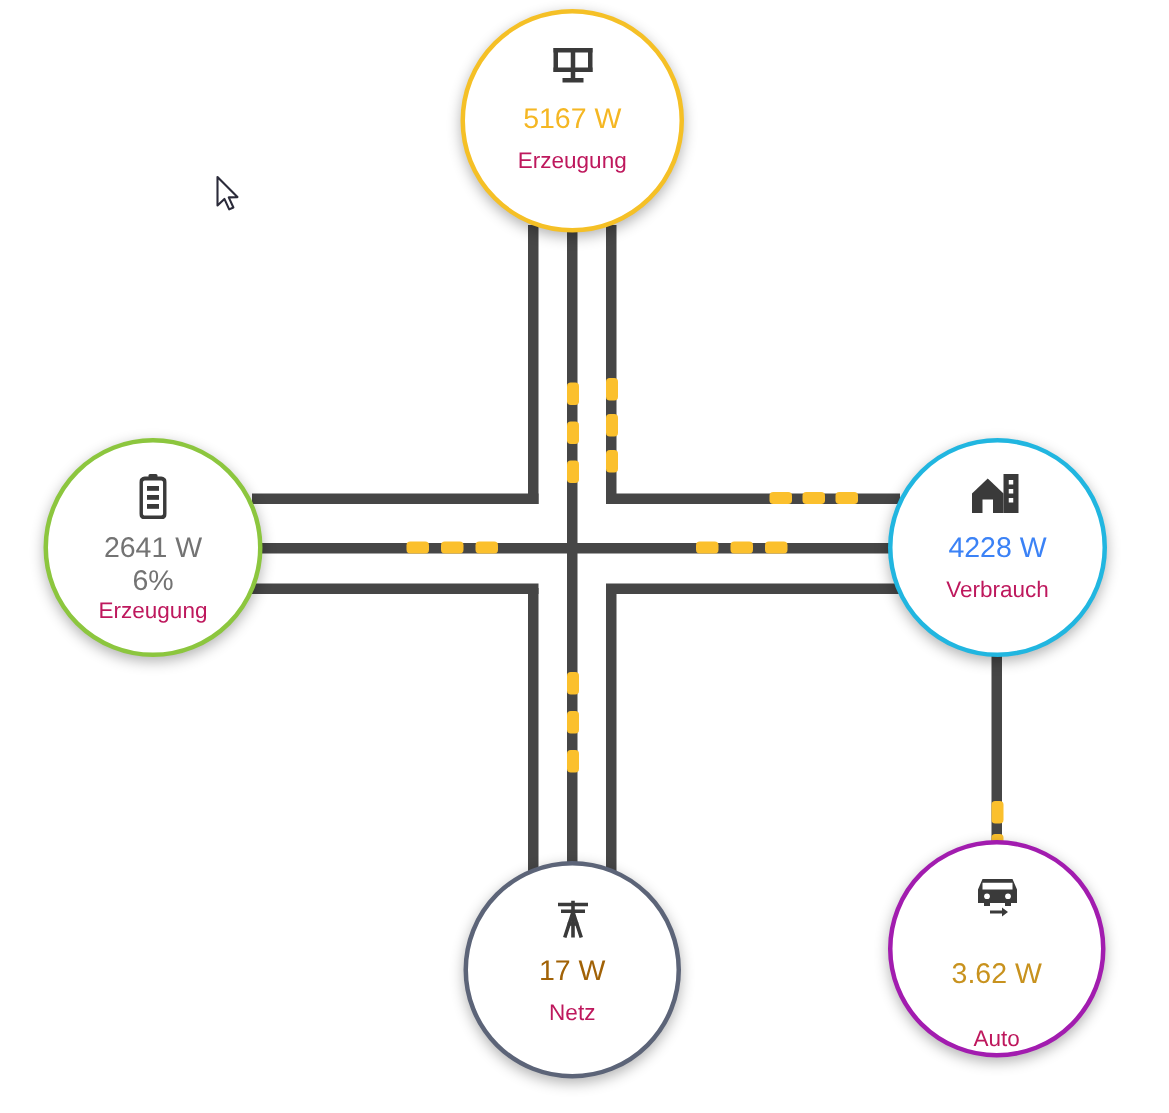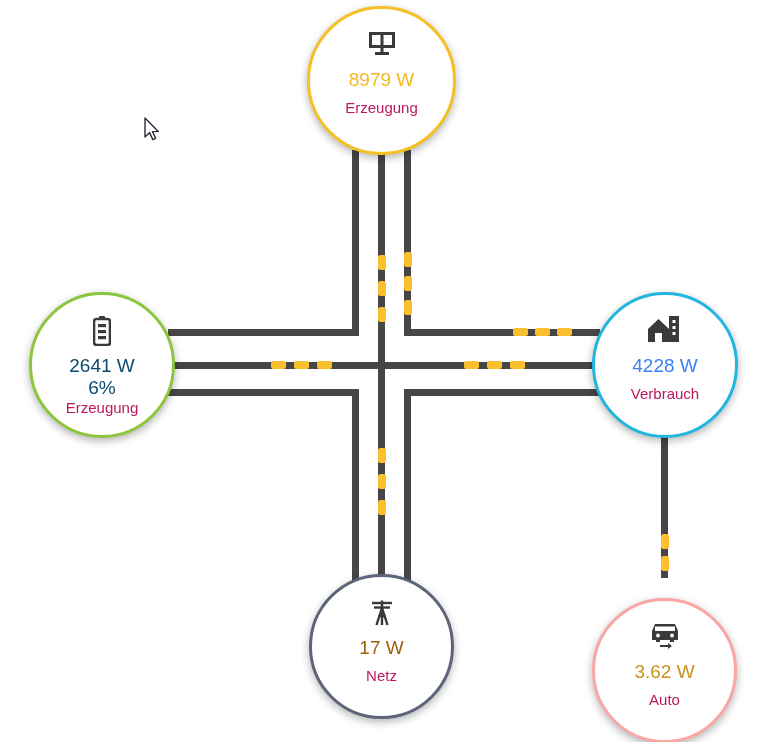--- a/index.html
+++ b/index.html
@@ -67,37 +67,38 @@
   #node-production{
     left:307px;top:6px;width:149px;height:149px;
     border:3px solid #F5C026;
   }
   #node-production .val{color:#F5B723;}
 
   #node-battery{
     left:29px;top:292px;width:146px;height:146px;
     border:3px solid #8CC63E;
   }
-  #node-battery .val,#node-battery .pct{color:#0c4a6e;}
+  #node-battery .val,#node-battery .pct{color:#737373;}
 
   #node-consumption{
     left:592px;top:292px;width:146px;height:146px;
     border:3px solid #21B6E0;
   }
   #node-consumption .val{color:#3b82f6;}
 
   #node-grid{
     left:309px;top:574px;width:145px;height:145px;
     border:3px solid #5C6478;
   }
   #node-grid .val{color:#a16207;}
 
   #node-car{
-    left:592px;top:598px;width:145px;height:145px;
-    border:3px solid #fca5a5;
+    left:592px;top:560px;width:145px;height:145px;
+    border:3px solid #a21caf;
+    justify-content:space-between;
   }
   #node-car .val{color:#C8921E;}
 
   
   #cursor{position:absolute;left:143px;top:117px;z-index:40;}
 </style>
 </head>
 <body>
 
 <div id="stage">
@@ -150,21 +151,21 @@
       <svg width="30" height="29" viewBox="0 0 30 29" fill="#3a3a3a">
         <rect x="2" y="2" width="26" height="3"></rect>
         <rect x="2" y="2" width="3" height="16"></rect>
         <rect x="25" y="2" width="3" height="16"></rect>
         <rect x="2" y="15" width="26" height="3"></rect>
         <rect x="13.5" y="2" width="3" height="16"></rect>
         <rect x="13.5" y="18" width="3" height="5"></rect>
         <rect x="8" y="22" width="14" height="3"></rect>
       </svg>
     </span>
-    <span class="val">8979 W</span>
+    <span class="val">5167 W</span>
     <span class="lbl">Erzeugung</span>
   </div>
 
   <div class="node has-pct" id="node-battery">
     <span class="icon">
       <svg width="18" height="30" viewBox="0 0 18 30" fill="#3a3a3a">
         <rect x="6" y="0" width="6" height="3" rx="1"></rect>
         <rect x="1" y="3" width="16" height="26" rx="2.5" fill="none" stroke="#3a3a3a" stroke-width="2.6"></rect>
         <rect x="5" y="8" width="8" height="3.2"></rect>
         <rect x="5" y="14" width="8" height="3.2"></rect>

